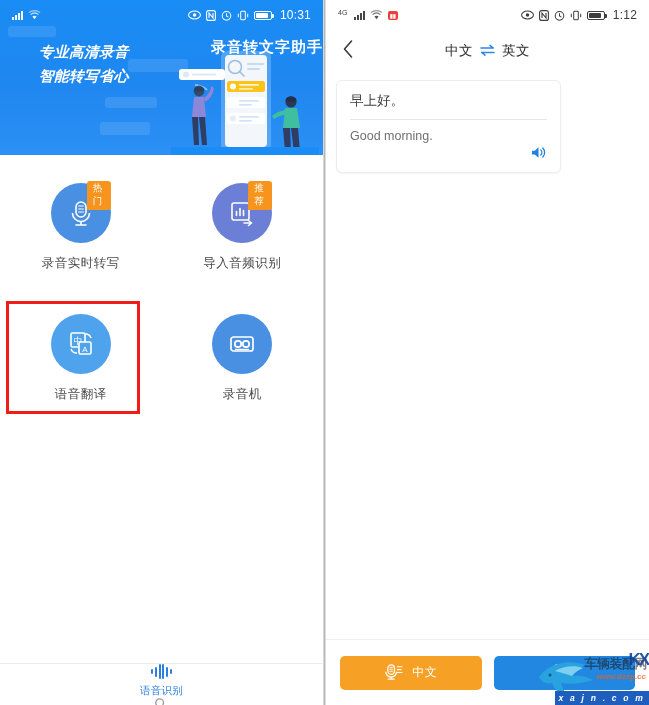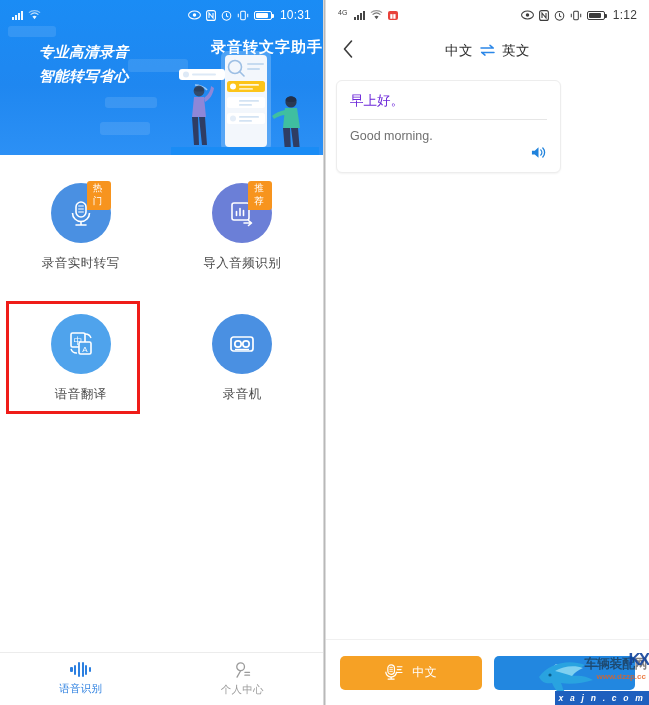--- a/index.html
+++ b/index.html
@@ -80,23 +80,23 @@
   .c-lblue  { background:#4fa3ec; }
   .tile-label { margin-top:12px; font-size:12.5px; color:#4a4a4a; letter-spacing:.5px; }
   .badge {
     position:absolute; top:-2px; left:50%; margin-left:6px;
     background:#f7941e; color:#fff; font-size:9.5px;
     padding:1px 6px 2px 6px; border-radius:3px 3px 3px 0; z-index:2; letter-spacing:.5px;
   }
 
   
   .tabbar {
-    position:absolute; left:0; bottom:0; width:323px; height:53px;
+    position:absolute; left:0; bottom:0; width:323px; height:42px;
     border-top:1px solid #ececec; background:#fff;
-    display:flex; align-items:center;
+    display:flex; align-items:center;flex-direction:column;
   }
   .tab { flex:1; display:flex; flex-direction:column; align-items:center; gap:5px; }
   .tab-label{ font-size:10.5px; color:#9b9b9b; letter-spacing:.3px;}
   .tab.active .tab-label{ color:#2b7fe0; }
   .wave{display:flex;align-items:center;gap:1.5px;height:15px;}
   .wave i{width:2.2px;border-radius:1px;background:#2b7fe0;display:block;}
   .wave i:nth-child(1){height:5px}.wave i:nth-child(2){height:10px}
   .wave i:nth-child(3){height:15px}.wave i:nth-child(4){height:15px}
   .wave i:nth-child(5){height:10px}.wave i:nth-child(6){height:5px}
 
@@ -109,21 +109,21 @@
 
   .chat{ padding: 8px 10px 0 10px; }
   .bubble{ border-radius:6px; padding:11px 13px 8px 13px; position:relative; }
   .bubble-in{
     background:#fff; border:1px solid #ededed; box-shadow:0 1px 2px rgba(0,0,0,.05);
     width:225px; margin-bottom:12px;
   }
   .bubble-out{
     background:#2287e0; width:225px; margin-left:auto; margin-bottom:12px;
   }
-  .b-src{ font-size:13.5px; color:#6d28d9; padding-bottom:9px; }
+  .b-src{ font-size:13.5px; color:#404040; padding-bottom:9px; }
   .bubble-out .b-src{ color:#ffffff; }
   .b-rule{ height:1px; background:#e6e6e6; }
   .bubble-out .b-rule{ background:rgba(255,255,255,.55); }
   .b-dst{ font-size:12.5px; color:#707070; padding-top:9px; }
   .bubble-out .b-dst{ color:#eaf3fd; }
   .spk{ display:flex; justify-content:flex-end; margin-top:2px; }
 
   
   .r-footer{
     position:absolute; left:0; bottom:0; width:323px; height:66px;

